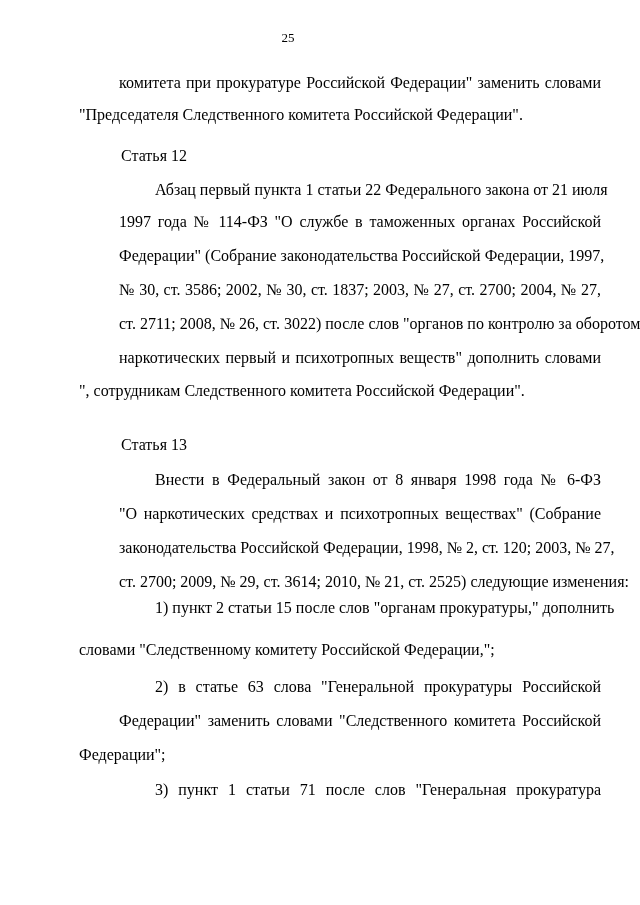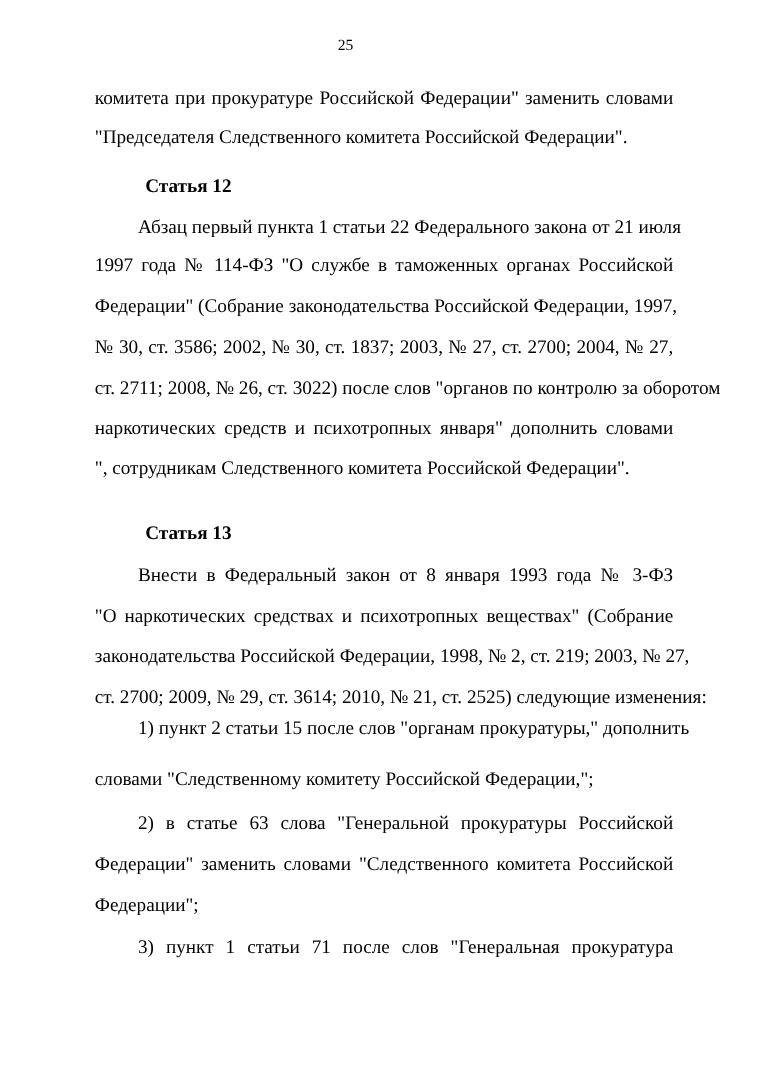--- a/index.html
+++ b/index.html
@@ -1,45 +1,45 @@
 <!DOCTYPE html>
 <html><head>
 <meta charset="utf-8">
 <style>
   html, body { margin: 0; padding: 0; background: #ffffff; }
   body { width: 640px; height: 905px; position: relative; overflow: hidden;
          font-family: "Liberation Serif", "DejaVu Serif", serif; color: #000; }
   .page-number { position: absolute; top: 30px; left: 0; width: 576px; text-align: center; font-size: 13px; }
   .line { position: absolute; left: 79px; width: 482px; font-size: 16px; line-height: 20px; white-space: nowrap; }
-  .justify { text-align: justify; text-align-last: justify; }
+  .justify { text-align: justify; text-align-last: justify; margin-left: 40px; }
   .indent { left: 115px; width: 446px; }
-  .heading { font-weight: bold; left: 121px; }
+  .heading { font-weight: normal; left: 121px; }
 </style>
 </head>
 <body>
 
 <div class="page-number">25</div>
 
 <div class="line justify" style="top:73px">комитета при прокуратуре Российской Федерации" заменить словами</div>
 <div class="line" style="top:105px">"Председателя Следственного комитета Российской Федерации".</div>
 
 <div class="line heading" style="top:146px">Статья 12</div>
 
 <div class="line justify indent" style="top:180px">Абзац первый пункта 1 статьи 22 Федерального закона от 21 июля</div>
 <div class="line justify" style="top:212px">1997 года № 114-ФЗ "О службе в таможенных органах Российской</div>
 <div class="line justify" style="top:246px">Федерации" (Собрание законодательства Российской Федерации, 1997,</div>
 <div class="line justify" style="top:280px">№ 30, ст. 3586; 2002, № 30, ст. 1837; 2003, № 27, ст. 2700; 2004, № 27,</div>
 <div class="line justify" style="top:314px">ст. 2711; 2008, № 26, ст. 3022) после слов "органов по контролю за оборотом</div>
-<div class="line justify" style="top:348px">наркотических средств и психотропных января" дополнить словами</div>
+<div class="line justify" style="top:348px">наркотических первый и психотропных веществ" дополнить словами</div>
 <div class="line" style="top:381px">", сотрудникам Следственного комитета Российской Федерации".</div>
 
 <div class="line heading" style="top:435px">Статья 13</div>
 
-<div class="line justify indent" style="top:470px">Внести в Федеральный закон от 8 января 1993 года № 3-ФЗ</div>
+<div class="line justify indent" style="top:470px">Внести в Федеральный закон от 8 января 1998 года № 6-ФЗ</div>
 <div class="line justify" style="top:504px">"О наркотических средствах и психотропных веществах" (Собрание</div>
-<div class="line justify" style="top:538px">законодательства Российской Федерации, 1998, № 2, ст. 219; 2003, № 27,</div>
+<div class="line justify" style="top:538px">законодательства Российской Федерации, 1998, № 2, ст. 120; 2003, № 27,</div>
 <div class="line justify" style="top:572px">ст. 2700; 2009, № 29, ст. 3614; 2010, № 21, ст. 2525) следующие изменения:</div>
 <div class="line justify indent" style="top:598px">1) пункт 2 статьи 15 после слов "органам прокуратуры," дополнить</div>
 <div class="line" style="top:640px">словами "Следственному комитету Российской Федерации,";</div>
 <div class="line justify indent" style="top:677px">2) в статье 63 слова "Генеральной прокуратуры Российской</div>
 <div class="line justify" style="top:711px">Федерации" заменить словами "Следственного комитета Российской</div>
 <div class="line" style="top:745px">Федерации";</div>
 <div class="line justify indent" style="top:780px">3) пункт 1 статьи 71 после слов "Генеральная прокуратура</div>
 
 </body></html>

